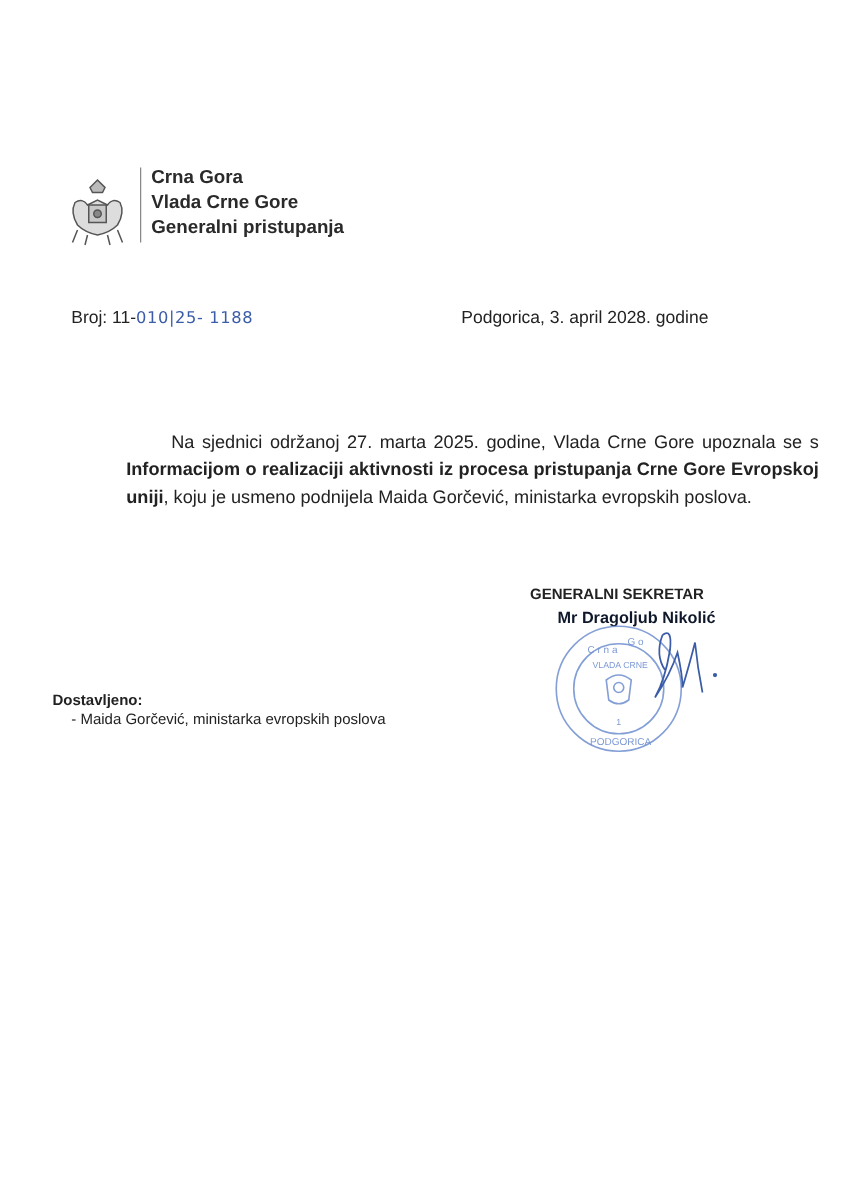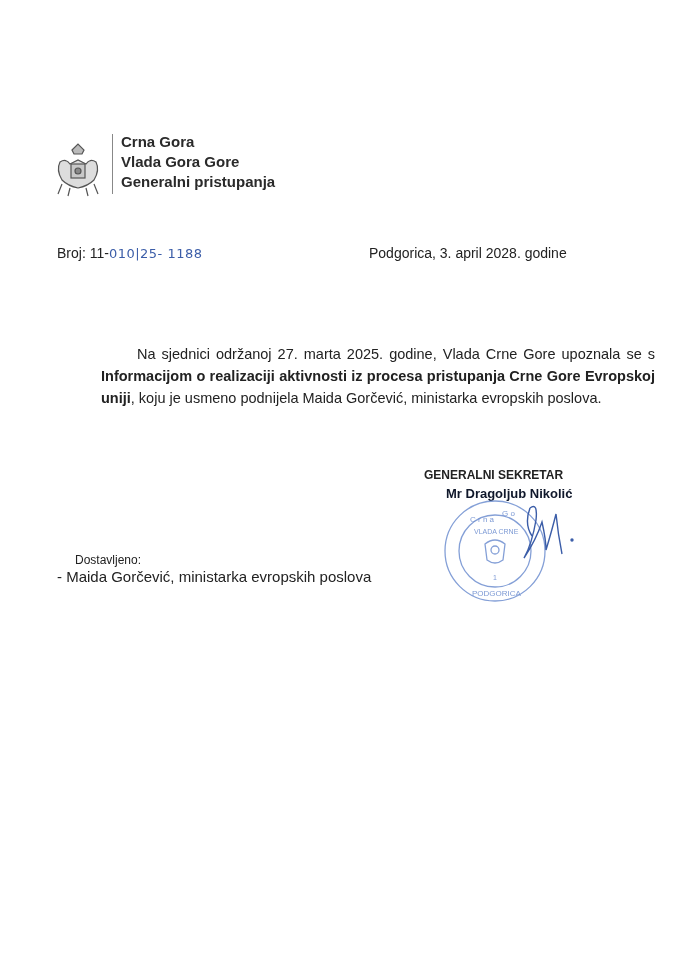--- a/index.html
+++ b/index.html
@@ -17,40 +17,40 @@
   .place { left: 369px; top: 245px; font-size: 14px; color: #222; }
   .body-p {
     left: 57px; top: 343px; width: 554px; font-size: 14.5px; line-height: 22px;
     text-align: justify; text-indent: 36px; color: #222; margin-left: 44px;
   }
   .body-p b { font-weight: bold; }
   .sig-title { left: 424px; top: 468px; font-size: 12px; font-weight: bold; color: #222; }
   .sig-name { left: 446px; top: 486px; font-size: 13px; font-weight: bold; color: #0f172a; }
   .stamp { left: 440px; top: 496px; width: 110px; height: 110px; }
   .signature { left: 516px; top: 500px; width: 60px; height: 70px; }
-  .dost-title { left: 75px; top: 553px; font-size: 12px; font-weight: normal; color: #222; }
-  .dost-item { left: 57px; top: 568px; font-size: 15px; color: #222; }
+  .dost-title { left: 42px; top: 553px; font-size: 12px; font-weight: bold; color: #222; }
+  .dost-item { left: 57px; top: 568px; font-size: 12px; color: #222; }
 </style>
 </head>
 <body>
 
 <svg class="abs crest" viewBox="0 0 52 60">
   <g fill="none" stroke="#555" stroke-width="1.2">
     <path d="M20 10 L26 4 L32 10 L30 14 L22 14 Z" fill="#bbb"></path>
     <path d="M8 22 Q4 30 10 40 Q16 46 26 48 Q36 46 42 40 Q48 30 44 22 Q38 18 34 24 L26 20 L18 24 Q14 18 8 22 Z" fill="#ddd"></path>
     <rect x="19" y="24" width="14" height="14" fill="#c8c8c8"></rect>
     <path d="M10 44 L6 54 M42 44 L46 54 M18 48 L16 56 M34 48 L36 56"></path>
     <circle cx="26" cy="31" r="3" fill="#888"></circle>
   </g>
 </svg>
 <div class="abs vline"></div>
 
 <div class="abs header-text">
   <div>Crna Gora</div>
-  <div>Vlada Gora Gore</div>
+  <div>Vlada Crne Gore</div>
   <div>Generalni pristupanja</div>
 </div>
 
 <div class="abs broj">
   <span>Broj: 11-</span><span class="hand">010|25- 1188</span>
 </div>
 
 <div class="abs place">Podgorica, 3. april 2028. godine</div>
 
 <div class="abs body-p"><span>Na sjednici održanoj 27. marta 2025. godine, Vlada Crne Gore upoznala se s </span><b>Informacijom o realizaciji aktivnosti iz procesa pristupanja Crne Gore Evropskoj uniji</b><span>, koju je usmeno podnijela Maida Gorčević, ministarka evropskih poslova.</span></div>

